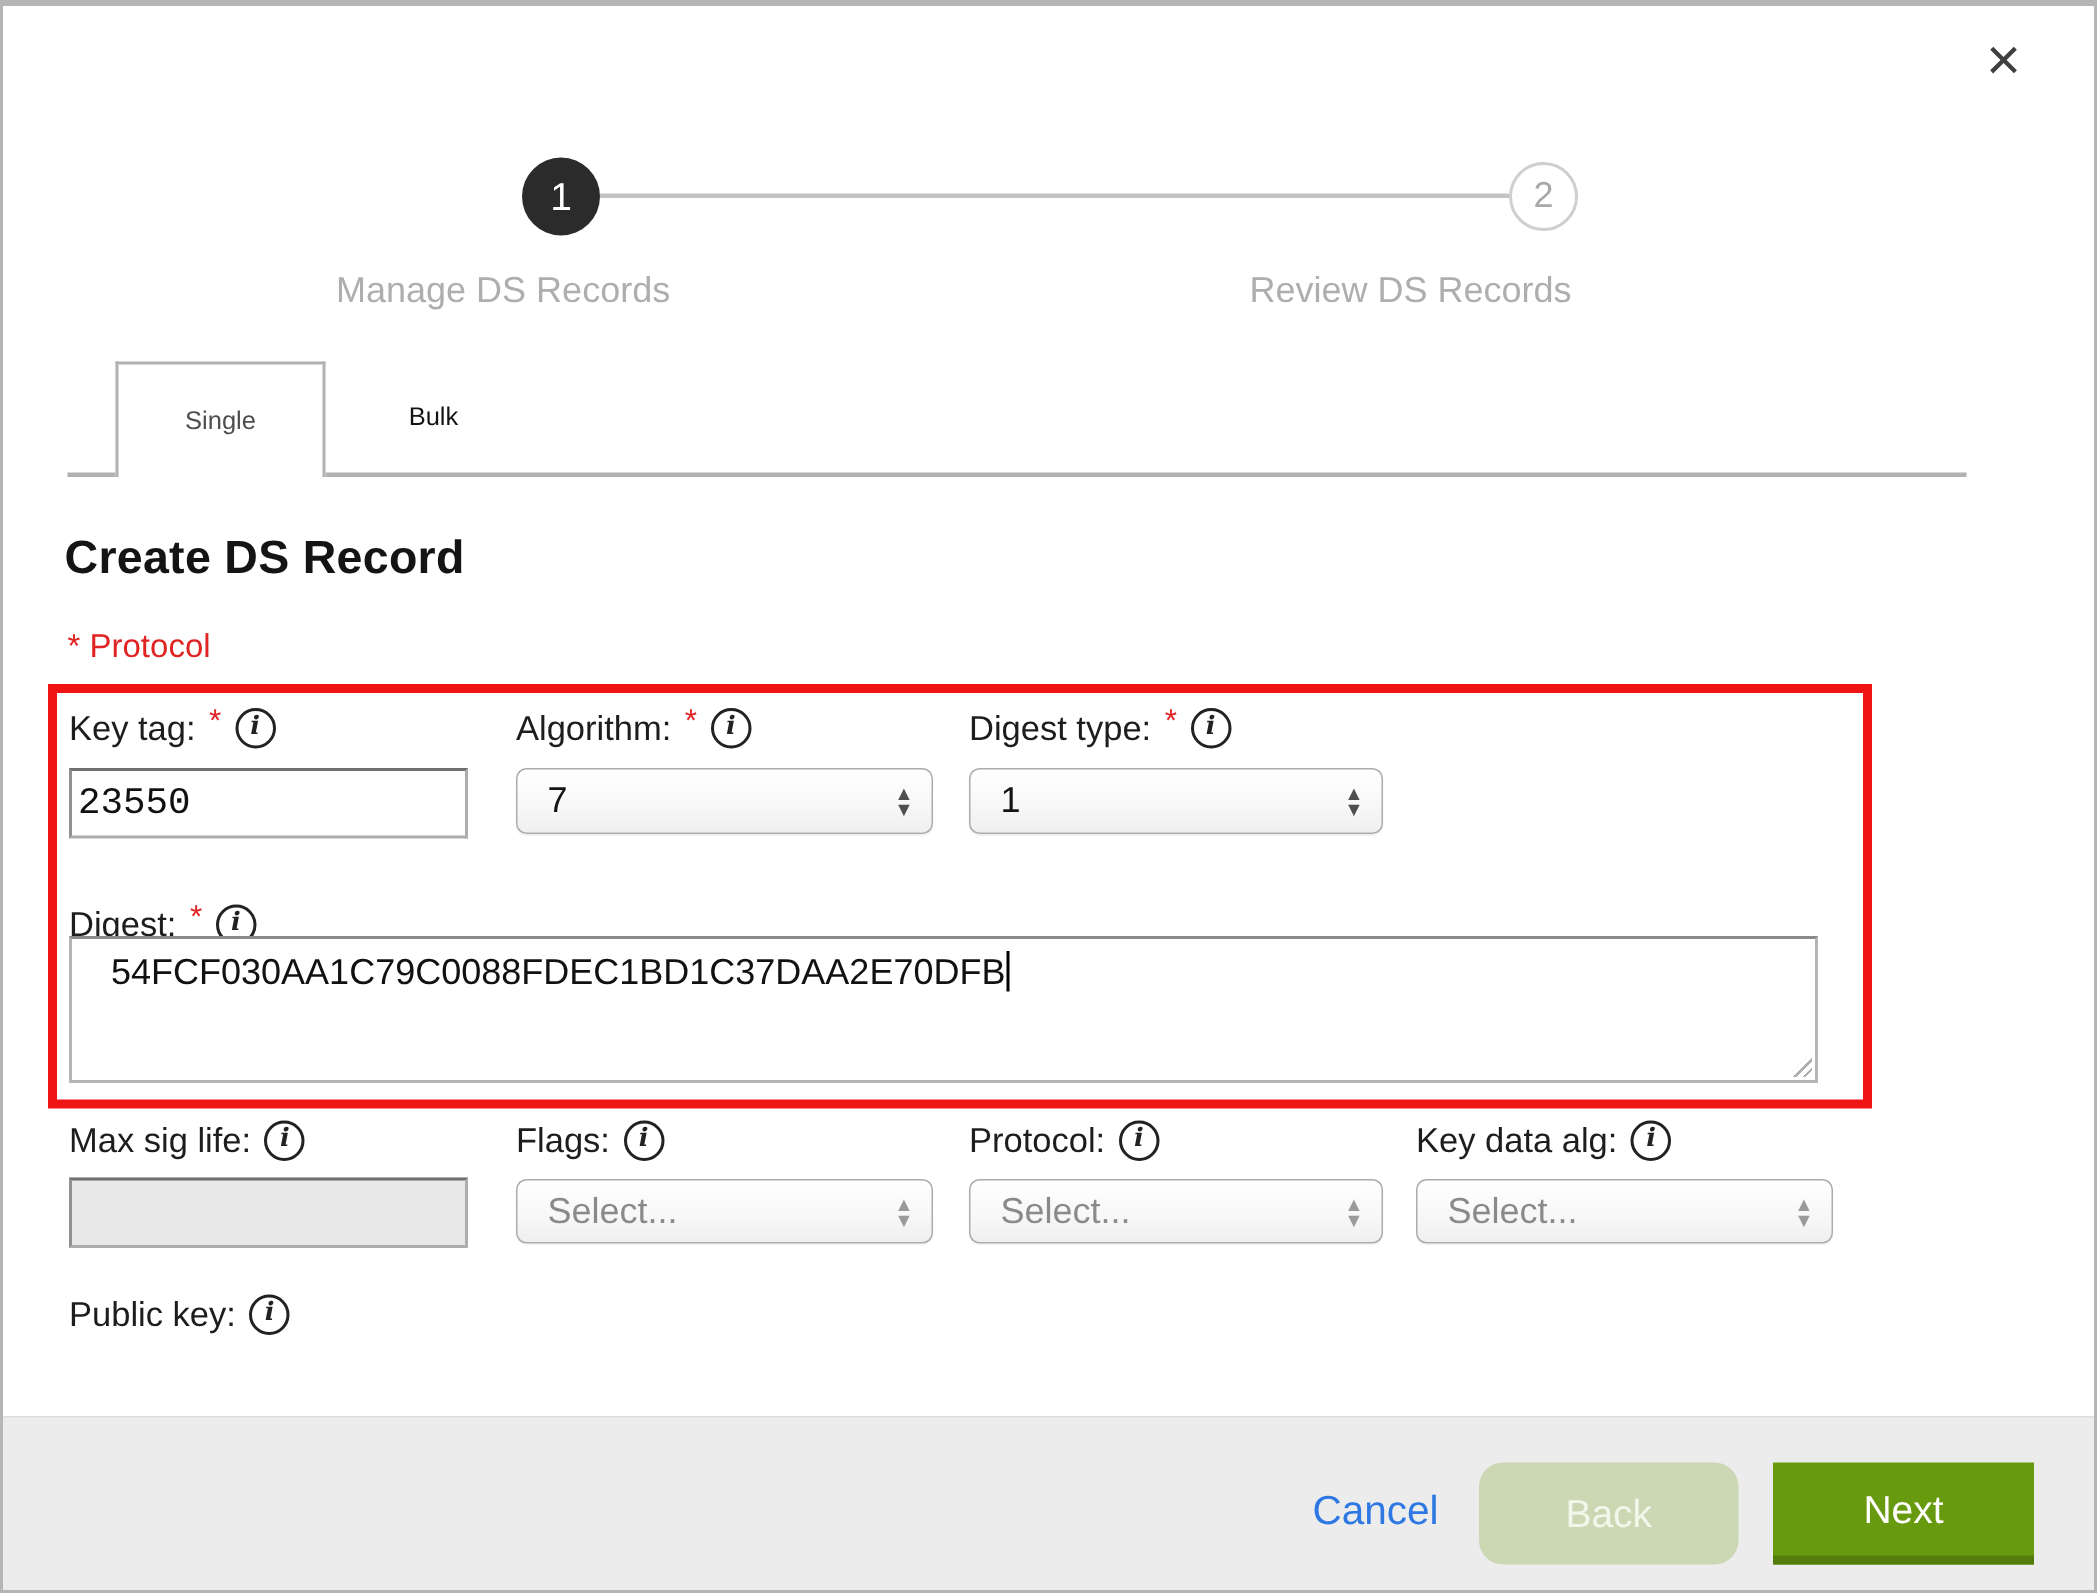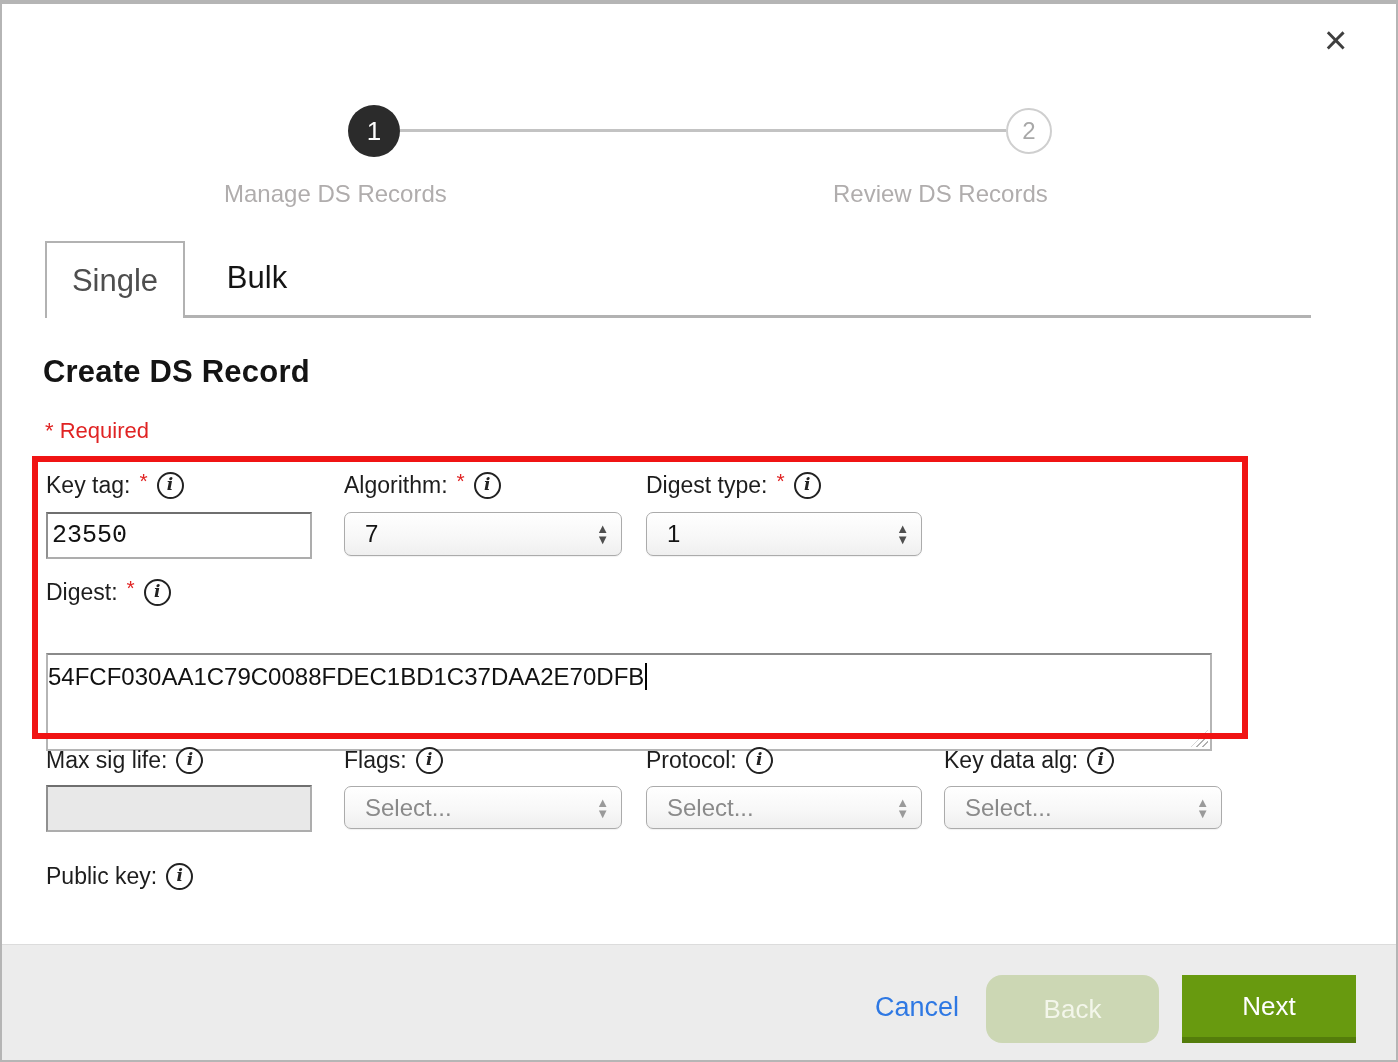--- a/index.html
+++ b/index.html
@@ -17,21 +17,21 @@
   .step-circle{border-radius:50%;display:flex;align-items:center;justify-content:center;box-sizing:border-box;}
   .step-1{left:346px;top:101px;width:52px;height:52px;background:#2b2b2b;color:#fff;font-size:26px;}
   .step-2{left:1004px;top:104px;width:46px;height:46px;background:#fff;border:2px solid #cfcfcf;color:#a8a8a8;font-size:24px;}
   .step-line{left:398px;top:125px;width:606px;height:3px;background:#c3c3c3;}
   .step-label{width:300px;top:176px;font-size:24px;color:#b0adad;}
   .step-label.l1{left:222px;}
   .step-label.l2{left:831px;}
 
   
   .tab-line{left:43px;top:311px;width:1266px;height:3px;background:#b2b2b2;}
-  .tab{display:flex;align-items:center;justify-content:center;font-size:31px;cursor:pointer;box-sizing:border-box;}
+  .tab{display:flex;align-items:center;justify-content:center;font-size:17px;cursor:pointer;box-sizing:border-box;margin-left:32px;}
   .tab-single{left:43px;top:237px;width:140px;height:77px;background:#fff;border:2px solid #b2b2b2;border-bottom:none;color:#4e4e4e;z-index:3;}
   .tab-bulk{left:185px;top:237px;width:140px;height:74px;color:#141414;}
 
   .heading{left:41px;top:350px;font-size:31px;font-weight:bold;color:#141414;letter-spacing:.2px;}
   .required-note{left:43px;top:414px;font-size:22px;color:#e02323;}
 
   
   .highlight-box{left:30px;top:452px;width:1216px;height:283px;border:6px solid #f01414;box-sizing:border-box;z-index:5;pointer-events:none;}
 
   
@@ -51,21 +51,21 @@
     background:linear-gradient(#ffffff 0%,#f7f7f7 60%,#efefef 100%);
     box-shadow:inset 0 1px 0 #fff, 0 1px 1px rgba(0,0,0,.06);
     display:flex;align-items:center;justify-content:space-between;padding:0 12px 0 20px;cursor:pointer;}
   .select .val{font-size:24px;color:#141414;}
   .select .val.muted{color:#8a8a8a;}
   .spinner{display:flex;flex-direction:column;align-items:center;line-height:11px;font-size:13px;color:#4f4f4f;}
   .select.ghost .spinner{color:#9a9a9a;}
 
   
   .textarea{box-sizing:border-box;border:2px solid #b5b5b5;border-top-color:#8a8a8a;background:#fff;
-    font-size:24px;color:#111;padding:8px 0;position:relative;overflow:hidden;margin-top:29px;}
+    font-size:24px;color:#111;padding:8px 26px;position:relative;overflow:hidden;}
   .textarea .caret{display:inline-block;width:2px;height:27px;background:#000;vertical-align:-5px;margin-left:1px;}
   .resize-handle{position:absolute;right:2px;bottom:2px;width:17px;height:17px;cursor:nwse-resize;
     background:repeating-linear-gradient(-45deg,transparent,transparent 3px,#b0b0b0 3px,#b0b0b0 4.5px);
     clip-path:polygon(100% 0,100% 100%,0 100%);}
   .textarea.gray{background:#ececec;}
 
   
   .footer{left:0;top:940px;width:100%;height:122px;background:#ececec;border-top:1px solid #dcdcdc;box-sizing:border-box;}
   .link-btn{left:873px;top:988px;font-size:27px;color:#2e78e3;cursor:pointer;}
   .btn{display:flex;align-items:center;justify-content:center;font-size:26px;box-sizing:border-box;cursor:pointer;}
@@ -83,21 +83,21 @@
   <div class="abs step-circle step-1">1</div>
   <div class="abs step-circle step-2">2</div>
   <div class="abs step-label l1">Manage DS Records</div>
   <div class="abs step-label l2">Review DS Records</div>
 
   <div class="abs tab-line"></div>
   <div class="abs tab tab-single">Single</div>
   <div class="abs tab tab-bulk">Bulk</div>
 
   <div class="abs heading">Create DS Record</div>
-  <div class="abs required-note">* Required</div>
+  <div class="abs required-note">* Protocol</div>
 
   <div class="abs highlight-box"></div>
 
   <div class="abs field-label" style="left:44px;top:466px;">
     <span>Key tag:</span>
     <span class="req">*</span>
     <span class="info">
         <i>i</i>
       </span>
   </div>
@@ -125,21 +125,21 @@
     </span>
   </div>
   <div class="abs select" style="left:644px;top:508px;width:276px;height:44px;">
     <span class="val">1</span>
     <span class="spinner">
       <span>▲</span>
         <span>▼</span>
     </span>
   </div>
 
-  <div class="abs field-label" style="left:44px;top:573px;">
+  <div class="abs field-label" style="left:44px;top:597px;">
     <span>Digest:</span>
     <span class="req">*</span>
     <span class="info">
         <i>i</i>
       </span>
   </div>
   <div class="abs textarea" style="left:44px;top:620px;width:1166px;height:98px;">
     <span>54FCF030AA1C79C0088FDEC1BD1C37DAA2E70DFB</span><span class="caret"></span>
     <div class="resize-handle"></div>
   </div>

